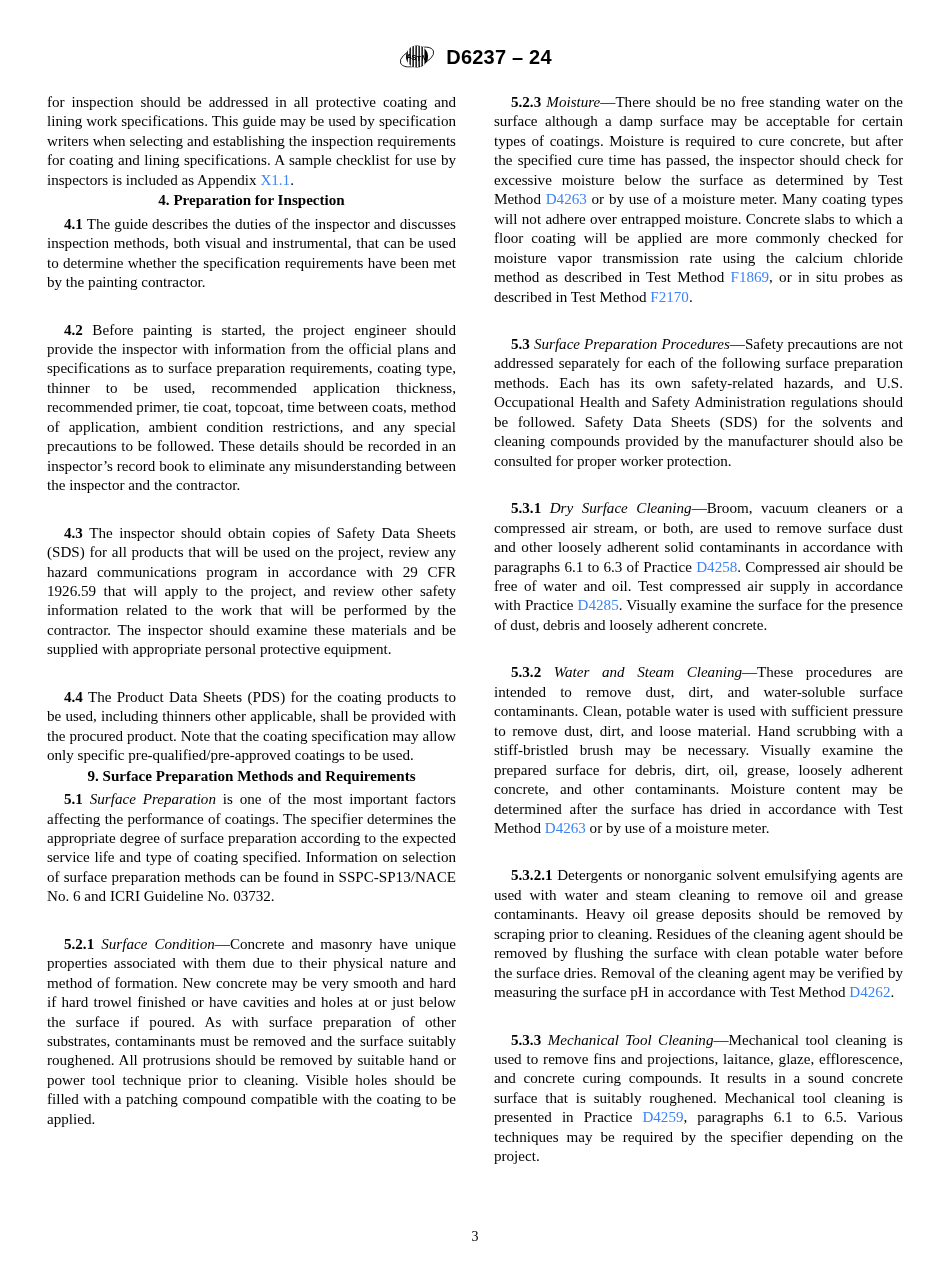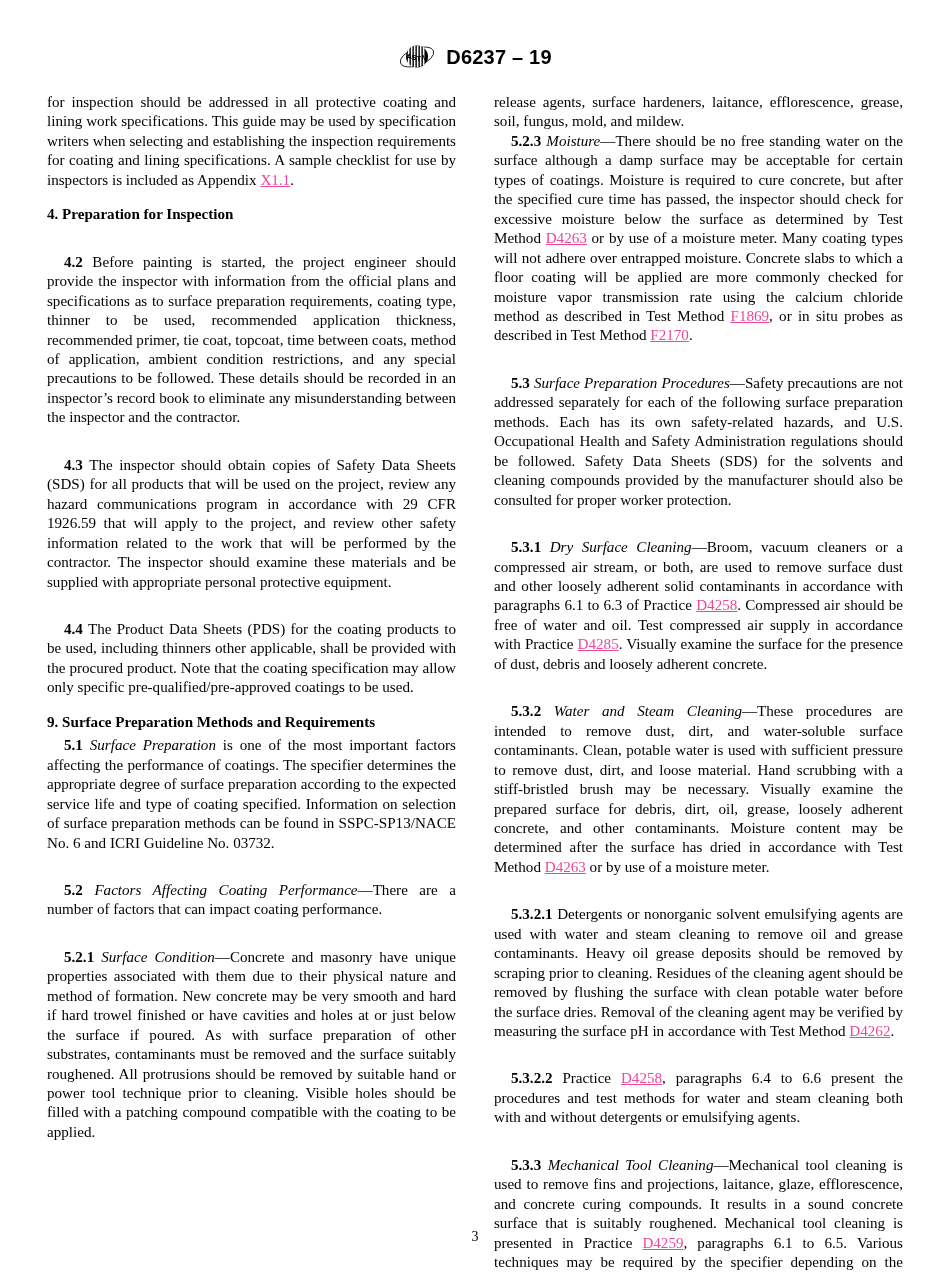--- a/index.html
+++ b/index.html
@@ -64,35 +64,34 @@
     text-align: justify;
     text-justify: inter-word;
     hyphens: none;
     -webkit-hyphens: none;
   }
   p.indent {
     text-indent: 17px;
   }
   p.sec-head {
     font-weight: bold;
-    text-align: left;
+    text-align: center;
     text-indent: 0;
-    margin-top: 15px;
+    margin-top: 1px;
     margin-bottom: 4px;
   }
   p.para {
     margin-top: 28px;
   }
   p.para-tight {
     margin-top: 0px;
   }
   .i { font-style: italic; }
   .lnk {
-    color: #ec4899;
-    text-decoration: underline;
+    color: #3b82f6;
   }
   .numlbl {
     white-space: nowrap;
     font-weight: bold;
   }
   
   .footer {
     position: absolute;
     bottom: 27px;
     left: 0;
@@ -124,64 +123,62 @@
           <rect x="50" y="11" width="2.4" height="36"></rect>
         </g>
         <g fill="#000" font-family="Liberation Sans, sans-serif" font-weight="bold" font-size="15">
           <text x="17" y="34">A</text>
           <text x="27" y="36">S</text>
           <text x="37" y="37">T</text>
           <text x="47" y="36">M</text>
         </g>
       </svg>
     </span>
-    <span class="header-title">D6237 – 19</span>
+    <span class="header-title">D6237 – 24</span>
   </div>
 
   <div class="columns">
 
     <div class="col">
 
       <p><span>for inspection should be addressed in all protective coating and lining work specifications. This guide may be used by specification writers when selecting and establishing the inspection requirements for coating and lining specifications. A sample checklist for use by inspectors is included as Appendix </span><span class="lnk">X1.1</span><span>.</span></p>
 
       <p class="sec-head">4.  Preparation for Inspection</p>
 
+      <p class="indent para-tight"><span class="numlbl">4.1</span><span> The guide describes the duties of the inspector and discusses inspection methods, both visual and instrumental, that can be used to determine whether the specification requirements have been met by the painting contractor.</span></p>
 
       <p class="indent para"><span class="numlbl">4.2</span><span> Before painting is started, the project engineer should provide the inspector with information from the official plans and specifications as to surface preparation requirements, coating type, thinner to be used, recommended application thickness, recommended primer, tie coat, topcoat, time between coats, method of application, ambient condition restrictions, and any special precautions to be followed. These details should be recorded in an inspector’s record book to eliminate any misunderstanding between the inspector and the contractor.</span></p>
 
       <p class="indent para"><span class="numlbl">4.3</span><span> The inspector should obtain copies of Safety Data Sheets (SDS) for all products that will be used on the project, review any hazard communications program in accordance with 29 CFR 1926.59 that will apply to the project, and review other safety information related to the work that will be performed by the contractor. The inspector should examine these materials and be supplied with appropriate personal protective equipment.</span></p>
 
       <p class="indent para"><span class="numlbl">4.4</span><span> The Product Data Sheets (PDS) for the coating products to be used, including thinners other applicable, shall be provided with the procured product. Note that the coating specification may allow only specific pre-qualified/pre-approved coatings to be used.</span></p>
 
       <p class="sec-head">9.  Surface Preparation Methods and Requirements</p>
 
       <p class="indent para-tight"><span class="numlbl">5.1</span> <span class="i">Surface Preparation</span><span> is one of the most important factors affecting the performance of coatings. The specifier determines the appropriate degree of surface preparation according to the expected service life and type of coating specified. Information on selection of surface preparation methods can be found in SSPC-SP13/NACE No. 6 and ICRI Guideline No. 03732.</span></p>
 
-      <p class="indent para"><span class="numlbl">5.2</span> <span class="i">Factors Affecting Coating Performance</span><span>—There are a number of factors that can impact coating performance.</span></p>
 
       <p class="indent para"><span class="numlbl">5.2.1</span> <span class="i">Surface Condition</span><span>—Concrete and masonry have unique properties associated with them due to their physical nature and method of formation. New concrete may be very smooth and hard if hard trowel finished or have cavities and holes at or just below the surface if poured. As with surface preparation of other substrates, contaminants must be removed and the surface suitably roughened. All protrusions should be removed by suitable hand or power tool technique prior to cleaning. Visible holes should be filled with a patching compound compatible with the coating to be applied.</span></p>
 
 
     </div>
 
     <div class="col">
 
-      <p>release agents, surface hardeners, laitance, efflorescence, grease, soil, fungus, mold, and mildew.</p>
 
       <p class="indent para-tight"><span class="numlbl">5.2.3</span> <span class="i">Moisture</span><span>—There should be no free standing water on the surface although a damp surface may be acceptable for certain types of coatings. Moisture is required to cure concrete, but after the specified cure time has passed, the inspector should check for excessive moisture below the surface as determined by Test Method </span><span class="lnk">D4263</span><span> or by use of a moisture meter. Many coating types will not adhere over entrapped moisture. Concrete slabs to which a floor coating will be applied are more commonly checked for moisture vapor transmission rate using the calcium chloride method as described in Test Method </span><span class="lnk">F1869</span><span>, or in situ probes as described in Test Method </span><span class="lnk">F2170</span><span>.</span></p>
 
       <p class="indent para"><span class="numlbl">5.3</span> <span class="i">Surface Preparation Procedures</span><span>—Safety precautions are not addressed separately for each of the following surface preparation methods. Each has its own safety-related hazards, and U.S. Occupational Health and Safety Administration regulations should be followed. Safety Data Sheets (SDS) for the solvents and cleaning compounds provided by the manufacturer should also be consulted for proper worker protection.</span></p>
 
       <p class="indent para"><span class="numlbl">5.3.1</span> <span class="i">Dry Surface Cleaning</span><span>—Broom, vacuum cleaners or a compressed air stream, or both, are used to remove surface dust and other loosely adherent solid contaminants in accordance with paragraphs 6.1 to 6.3 of Practice </span><span class="lnk">D4258</span><span>. Compressed air should be free of water and oil. Test compressed air supply in accordance with Practice </span><span class="lnk">D4285</span><span>. Visually examine the surface for the presence of dust, debris and loosely adherent concrete.</span></p>
 
       <p class="indent para"><span class="numlbl">5.3.2</span> <span class="i">Water and Steam Cleaning</span><span>—These procedures are intended to remove dust, dirt, and water-soluble surface contaminants. Clean, potable water is used with sufficient pressure to remove dust, dirt, and loose material. Hand scrubbing with a stiff-bristled brush may be necessary. Visually examine the prepared surface for debris, dirt, oil, grease, loosely adherent concrete, and other contaminants. Moisture content may be determined after the surface has dried in accordance with Test Method </span><span class="lnk">D4263</span><span> or by use of a moisture meter.</span></p>
 
       <p class="indent para"><span class="numlbl">5.3.2.1</span><span> Detergents or nonorganic solvent emulsifying agents are used with water and steam cleaning to remove oil and grease contaminants. Heavy oil grease deposits should be removed by scraping prior to cleaning. Residues of the cleaning agent should be removed by flushing the surface with clean potable water before the surface dries. Removal of the cleaning agent may be verified by measuring the surface pH in accordance with Test Method </span><span class="lnk">D4262</span><span>.</span></p>
 
-      <p class="indent para"><span class="numlbl">5.3.2.2</span><span> Practice </span><span class="lnk">D4258</span><span>, paragraphs 6.4 to 6.6 present the procedures and test methods for water and steam cleaning both with and without detergents or emulsifying agents.</span></p>
 
       <p class="indent para"><span class="numlbl">5.3.3</span> <span class="i">Mechanical Tool Cleaning</span><span>—Mechanical tool cleaning is used to remove fins and projections, laitance, glaze, efflorescence, and concrete curing compounds. It results in a sound concrete surface that is suitably roughened. Mechanical tool cleaning is presented in Practice </span><span class="lnk">D4259</span><span>, paragraphs 6.1 to 6.5. Various techniques may be required by the specifier depending on the project.</span></p>
 
     </div>
   </div>
 
   <div class="footer">
     <span>3</span>
   </div>
 

